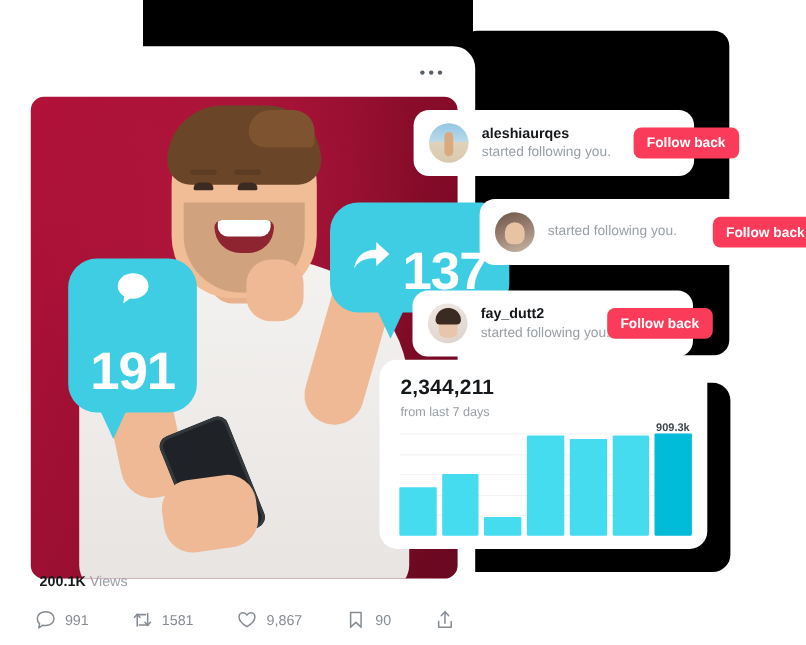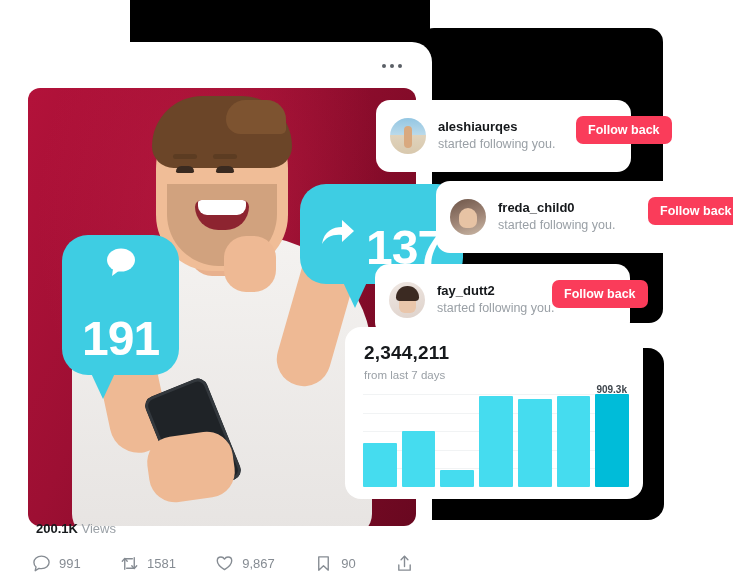--- a/index.html
+++ b/index.html
@@ -268,21 +268,21 @@
   .stat { display: flex; align-items: center; gap: 8px; }
   .stat svg { display: block; }
 
   
   .notif {
     position: absolute;
     background: #ffffff;
     border-radius: 14px;
     display: flex;
     align-items: center;
-    padding: 18px 14px;
+    padding: 12px 14px;
   }
   .notif .avatar {
     width: 36px; height: 36px;
     border-radius: 50%;
     flex: 0 0 36px;
     overflow: hidden;
     position: relative;
   }
   .notif .meta { margin-left: 12px; }
   .notif .uname {
@@ -500,21 +500,20 @@
     <div class="meta">
       <div class="uname">aleshiaurqes</div>
       <div class="sub">started following you.</div>
     </div>
     <button class="follow-btn">Follow back</button>
   </div>
 
   <div class="notif" id="notif-2">
     <div class="avatar av-indoor"></div>
     <div class="meta">
-      <div class="uname">freda_child0</div>
       <div class="sub">started following you.</div>
     </div>
     <button class="follow-btn">Follow back</button>
   </div>
 
   <div class="notif" id="notif-3">
     <div class="avatar av-portrait"></div>
     <div class="meta">
       <div class="uname">fay_dutt2</div>
       <div class="sub">started following you.</div>

